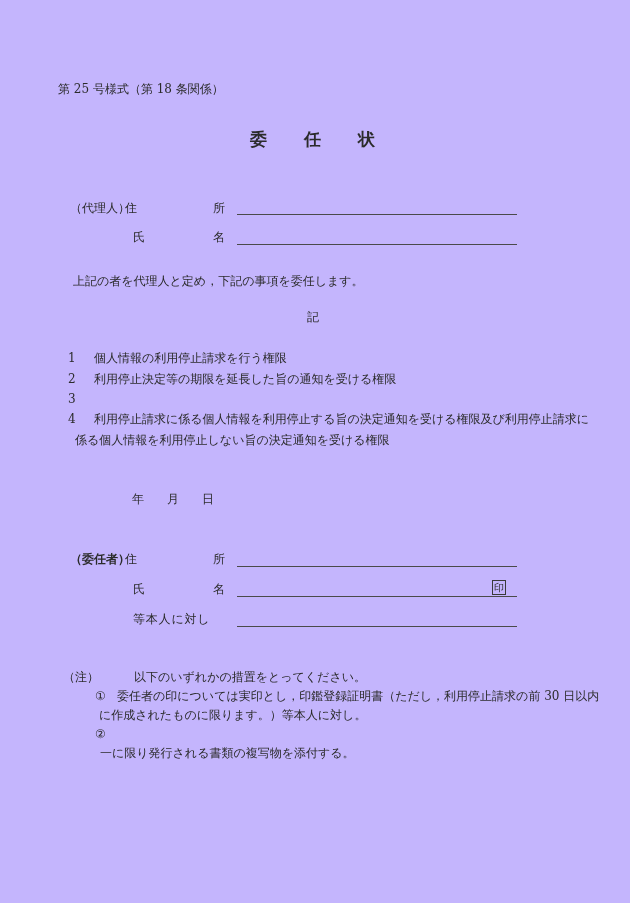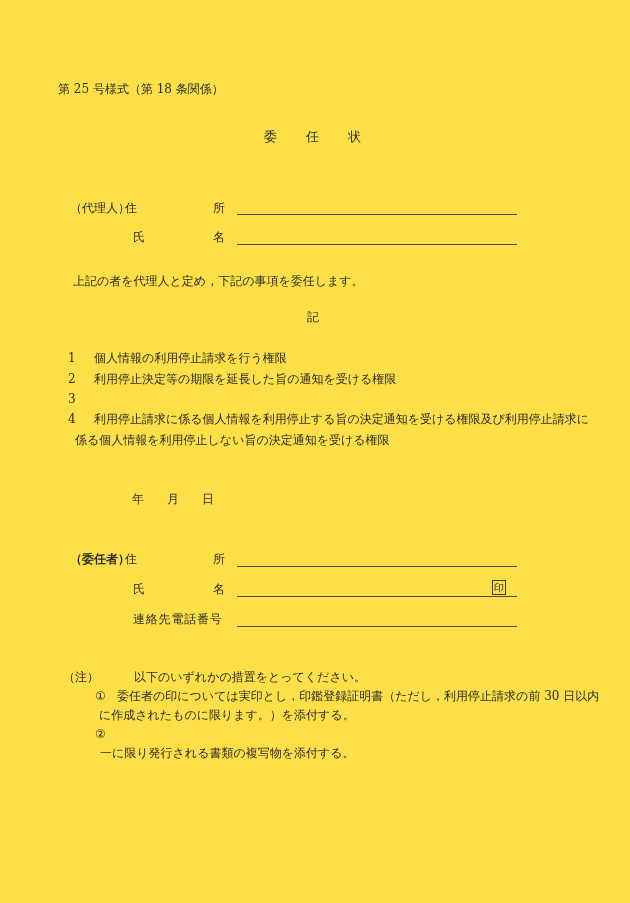--- a/index.html
+++ b/index.html
@@ -1,28 +1,28 @@
 <!DOCTYPE html>
 <html><head>
 <meta charset="utf-8">
 <style>
   * { margin:0; padding:0; box-sizing:border-box; }
   html,body { background:#ffffff; }
   .page {
     position:relative;
     width:630px; height:903px;
-    background:#fde047;
+    background:#c4b5fd;
     color:#2b2b2b;
     font-family:"DejaVu Serif","Liberation Serif",serif;
     font-size:12px;
     overflow:hidden;
   }
   .t { position:absolute; line-height:1.25; white-space:pre; }
   .center { position:absolute; left:0; width:626px; text-align:center; }
-  .title { font-size:13px; letter-spacing:1px; }
+  .title { font-size:17px; letter-spacing:1px;font-weight:bold; }
   .pair { position:absolute; display:flex; justify-content:space-between; line-height:1.25; }
   .ul { position:absolute; height:1px; background:#4a4a4a; }
   .seal {
     position:absolute; left:492px; top:580px;
     width:14px; height:15px;
     border:1px solid #3a3a3a;
     font-size:10px; line-height:1;
     display:flex; align-items:center; justify-content:center;
   }
   .phone-label { letter-spacing:0.8px; }
@@ -78,26 +78,26 @@
 
   <div class="pair" style="left:133px; top:582px; width:92px;">
     <span>氏</span>
     <span>名</span>
   </div>
   <div class="ul" style="left:237px; top:596px; width:280px;"></div>
   <div class="seal">
     <span>印</span>
   </div>
 
-  <div class="t phone-label" style="left:133px; top:612px;">連絡先電話番号</div>
+  <div class="t phone-label" style="left:133px; top:612px;">等本人に対し</div>
   <div class="ul" style="left:237px; top:626px; width:280px;"></div>
 
   <div class="t" style="left:63px; top:670px;">（注）</div>
   <div class="t" style="left:134px; top:670px;">以下のいずれかの措置をとってください。</div>
 
   <div class="t" style="left:95px; top:689px;">①</div>
   <div class="t" style="left:117px; top:689px;">委任者の印については実印とし，印鑑登録証明書（ただし，利用停止請求の前 30 日以内</div>
-  <div class="t" style="left:99px; top:708px;">に作成されたものに限ります。）を添付する。</div>
+  <div class="t" style="left:99px; top:708px;">に作成されたものに限ります。）等本人に対し。</div>
 
   <div class="t" style="left:95px; top:727px;">②</div>
   <div class="t" style="left:100px; top:746px;">一に限り発行される書類の複写物を添付する。</div>
 
 </div>
 
 </body></html>

